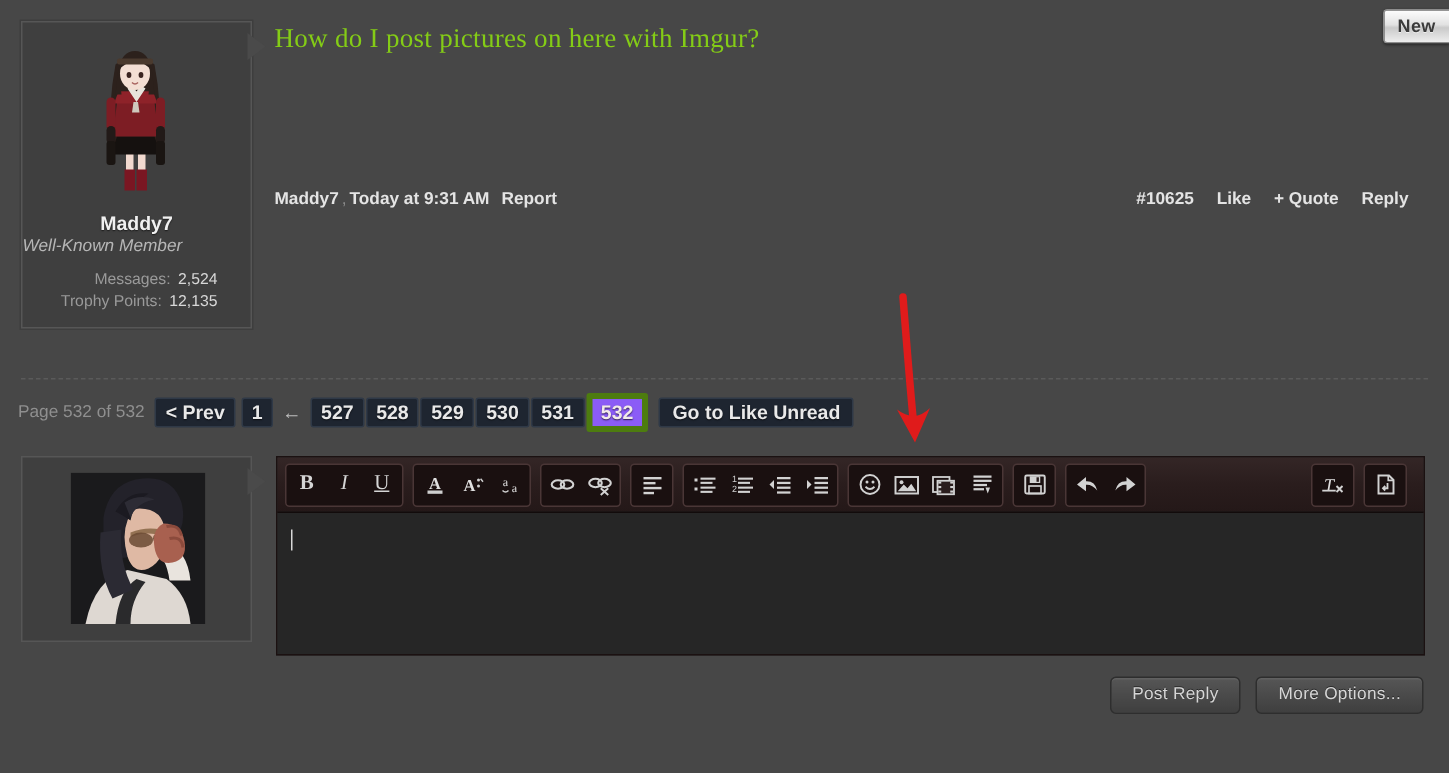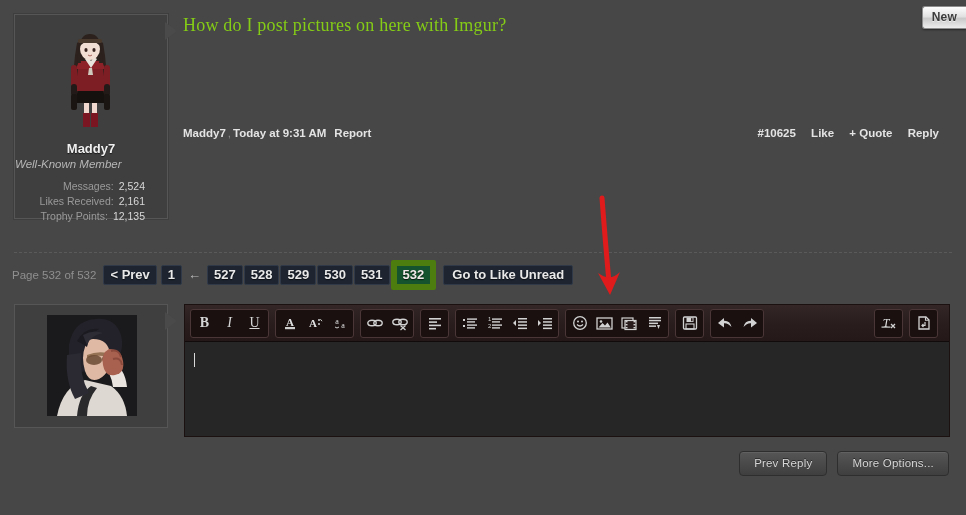--- a/index.html
+++ b/index.html
@@ -98,22 +98,22 @@
     border:1px solid #2f3947;
     border-radius:2px;
     padding:2px 6px 3px 6px;
     margin-right:4px;
     font-weight:bold;
     font-size:13px;
     text-shadow:0 1px 1px rgba(0,0,0,.7);
     line-height:13px;
   }
   .pgbtn.current{
-    background:#14532d;
-    border:6px solid #4d7c0f;
+    background:#8b5cf6;
+    border:4px solid #4d7c0f;
     color:#f2eaea;
   }
   .pg-arrow{color:#bdbdbd;margin:0 6px 0 2px;font-size:13px;}
   .pgbtn.tight{margin-right:1px;}
   .pgbtn.unread{margin-left:6px;padding:2px 8px 3px 8px;}
 
   
   .reply-userbox{
     position:absolute;left:14px;top:304px;width:152px;height:122px;
     background:#3f3f3f;border:1px solid #565656;
@@ -240,23 +240,20 @@
           <path d="M37 30 q2 2 4 0" stroke="#a8625e" stroke-width="1" fill="none"></path>
         </svg>
       </div>
       <div class="username">Maddy7</div>
       <div class="usertitle">Well-Known Member</div>
       <div class="stats">
         <div class="statrow">
           <span>Messages:</span><span class="sv">2,524</span>
         </div>
         <div class="statrow">
-          <span>Likes Received:</span><span class="sv">2,161</span>
-        </div>
-        <div class="statrow">
           <span>Trophy Points:</span><span class="sv">12,135</span>
         </div>
       </div>
     </div>
     <div class="user-pointer"></div>
 
     <div class="post-title">How do I post pictures on here with Imgur?</div>
 
     <div class="post-meta">
       <span>Maddy7</span><span class="sep">,</span><span>Today at 9:31 AM</span><span class="report">Report</span>
@@ -518,21 +515,21 @@
       </div>
 
     </div>
 
     <div class="editor-body">
       <div class="caret"></div>
     </div>
   </div>
 
   <div class="btnrow">
-    <div class="fbtn">Prev Reply</div>
+    <div class="fbtn">Post Reply</div>
     <div class="fbtn">More Options...</div>
   </div>
 
   <div class="annot">
     <svg width="90" height="120" viewBox="0 0 90 120">
       <path d="M37 8 Q41 60 44 92" stroke="#e01b1b" stroke-width="5" fill="none" stroke-linecap="round"></path>
       <path d="M33 83 L45 105 L55 82 Q45 92 33 83z" fill="#e01b1b"></path>
     </svg>
   </div>
 

